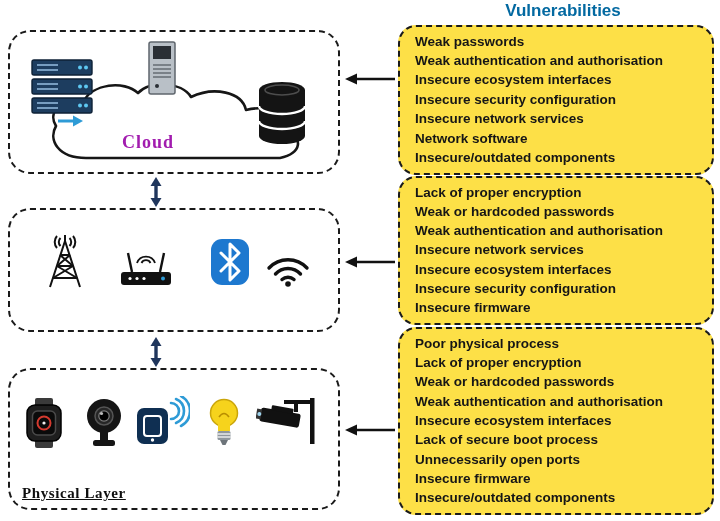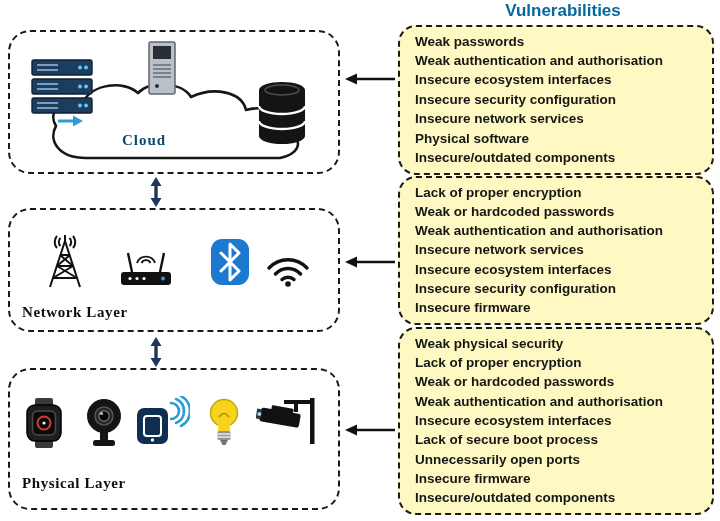--- a/index.html
+++ b/index.html
@@ -8,39 +8,39 @@
     position: relative; width: 720px; height: 521px;
     background: #ffffff; font-family: "Liberation Sans", sans-serif;
     overflow: hidden;
   }
   .dashed-box {
     position: absolute; border: 2px dashed #1a1a1a;
     border-radius: 22px; background: #ffffff;
   }
   .vuln-box {
     position: absolute; border: 2px dashed #1a1a1a;
-    border-radius: 18px; background: #fef9c3;
+    border-radius: 18px; background: #fde047;
     display: flex; flex-direction: column; justify-content: space-around;
     padding: 5px 6px 5px 15px;
   }
   .vuln-item {
     font-weight: 700; font-size: 13.5px; color: #161616;
     white-space: nowrap; line-height: 1.2;
   }
   .page-title {
     position: absolute; left: 468px; top: 1px; width: 190px;
     text-align: center; font-weight: 700; font-size: 17px; color: #0369a1;
   }
   .layer-label {
     position: absolute; font-family: "Liberation Serif", serif;
     font-weight: 700; font-size: 15px; color: #0f0f0f; letter-spacing: 0.6px;
   }
   .cloud-label {
     position: absolute; font-family: "Liberation Serif", serif;
-    font-weight: 700; font-size: 15px; color: #0c4a6e; letter-spacing: 1px;
+    font-weight: 700; font-size: 18px; color: #a21caf; letter-spacing: 1px;
   }
   .icon { position: absolute; }
   svg { display: block; }
 </style>
 </head>
 <body>
 
 <div id="canvas">
 
   <div class="dashed-box" style="left:8px; top:30px; width:332px; height:144px;"></div>
@@ -163,21 +163,20 @@
     <svg width="52" height="42" viewBox="0 0 52 42">
       <g stroke="#111111" stroke-width="3.4" fill="none" stroke-linecap="round">
         <path d="M7 22 A26 26 0 0 1 45 22"></path>
         <path d="M13.5 28 A17 17 0 0 1 38.5 28"></path>
         <path d="M20 33.5 A9 9 0 0 1 32 33.5"></path>
       </g>
       <circle cx="26" cy="38" r="2.8" fill="#111111"></circle>
     </svg>
   </div>
 
-  <div class="layer-label" style="left:22px; top:304px;">Network Layer</div>
 
   <div class="dashed-box" style="left:8px; top:368px; width:332px; height:142px;"></div>
 
   <div class="icon" style="left:20px; top:398px; width:48px; height:50px;">
     <svg width="48" height="50" viewBox="0 0 48 50">
       <rect x="15" y="0" width="18" height="10" rx="2" fill="#3a3a3a"></rect>
       <rect x="15" y="40" width="18" height="10" rx="2" fill="#3a3a3a"></rect>
       <rect x="7" y="7" width="34" height="36" rx="8" fill="#1e1e1e" stroke="#000000" stroke-width="1.5"></rect>
       <rect x="12.5" y="13" width="23" height="24" rx="5" fill="#0a0a0a" stroke="#4a4a4a" stroke-width="1.5"></rect>
       <circle cx="24" cy="25" r="6.5" fill="none" stroke="#d43a2f" stroke-width="2"></circle>
@@ -230,21 +229,21 @@
       <rect x="38" y="6" width="4" height="8" fill="#111111"></rect>
       <g transform="rotate(10 26 20)">
         <rect x="4" y="13" width="40" height="14" rx="2.5" fill="#111111"></rect>
         <rect x="0" y="15" width="5" height="10" fill="#333333"></rect>
         <circle cx="3" cy="20" r="2" fill="#9fd4ee"></circle>
         <rect x="14" y="9" width="22" height="5" rx="1" fill="#111111"></rect>
       </g>
     </svg>
   </div>
 
-  <div class="layer-label" style="left:22px; top:475px;">Physical Layer</div>
+  <div class="layer-label" style="left:22px; top:485px;text-decoration:underline;">Physical Layer</div>
 
   <div class="icon" style="left:148px; top:177px; width:16px; height:30px;">
     <svg width="16" height="30" viewBox="0 0 16 30">
       <line x1="8" y1="7" x2="8" y2="23" stroke="#20365c" stroke-width="3.4"></line>
       <polygon points="8,0 2.5,9 13.5,9" fill="#20365c"></polygon>
       <polygon points="8,30 2.5,21 13.5,21" fill="#20365c"></polygon>
     </svg>
   </div>
   <div class="icon" style="left:148px; top:337px; width:16px; height:30px;">
     <svg width="16" height="30" viewBox="0 0 16 30">
@@ -274,36 +273,36 @@
   </div>
 
   <div class="page-title">Vulnerabilities</div>
 
   <div class="vuln-box" style="left:398px; top:25px; width:316px; height:150px;">
     <div class="vuln-item">Weak passwords</div>
     <div class="vuln-item">Weak authentication and authorisation</div>
     <div class="vuln-item">Insecure ecosystem interfaces</div>
     <div class="vuln-item">Insecure security configuration</div>
     <div class="vuln-item">Insecure network services</div>
-    <div class="vuln-item">Physical software</div>
+    <div class="vuln-item">Network software</div>
     <div class="vuln-item">Insecure/outdated  components</div>
   </div>
 
   <div class="vuln-box" style="left:398px; top:176px; width:316px; height:149px;">
     <div class="vuln-item">Lack of proper  encryption</div>
     <div class="vuln-item">Weak or hardcoded  passwords</div>
     <div class="vuln-item">Weak authentication  and  authorisation</div>
     <div class="vuln-item">Insecure network  services</div>
     <div class="vuln-item">Insecure ecosystem  interfaces</div>
     <div class="vuln-item">Insecure security  configuration</div>
     <div class="vuln-item">Insecure firmware</div>
   </div>
 
   <div class="vuln-box" style="left:398px; top:327px; width:316px; height:188px;">
-    <div class="vuln-item">Weak physical security</div>
+    <div class="vuln-item">Poor physical process</div>
     <div class="vuln-item">Lack of proper  encryption</div>
     <div class="vuln-item">Weak or hardcoded  passwords</div>
     <div class="vuln-item">Weak authentication  and  authorisation</div>
     <div class="vuln-item">Insecure ecosystem  interfaces</div>
     <div class="vuln-item">Lack of secure boot process</div>
     <div class="vuln-item">Unnecessarily open ports</div>
     <div class="vuln-item">Insecure firmware</div>
     <div class="vuln-item">Insecure/outdated  components</div>
   </div>
 

